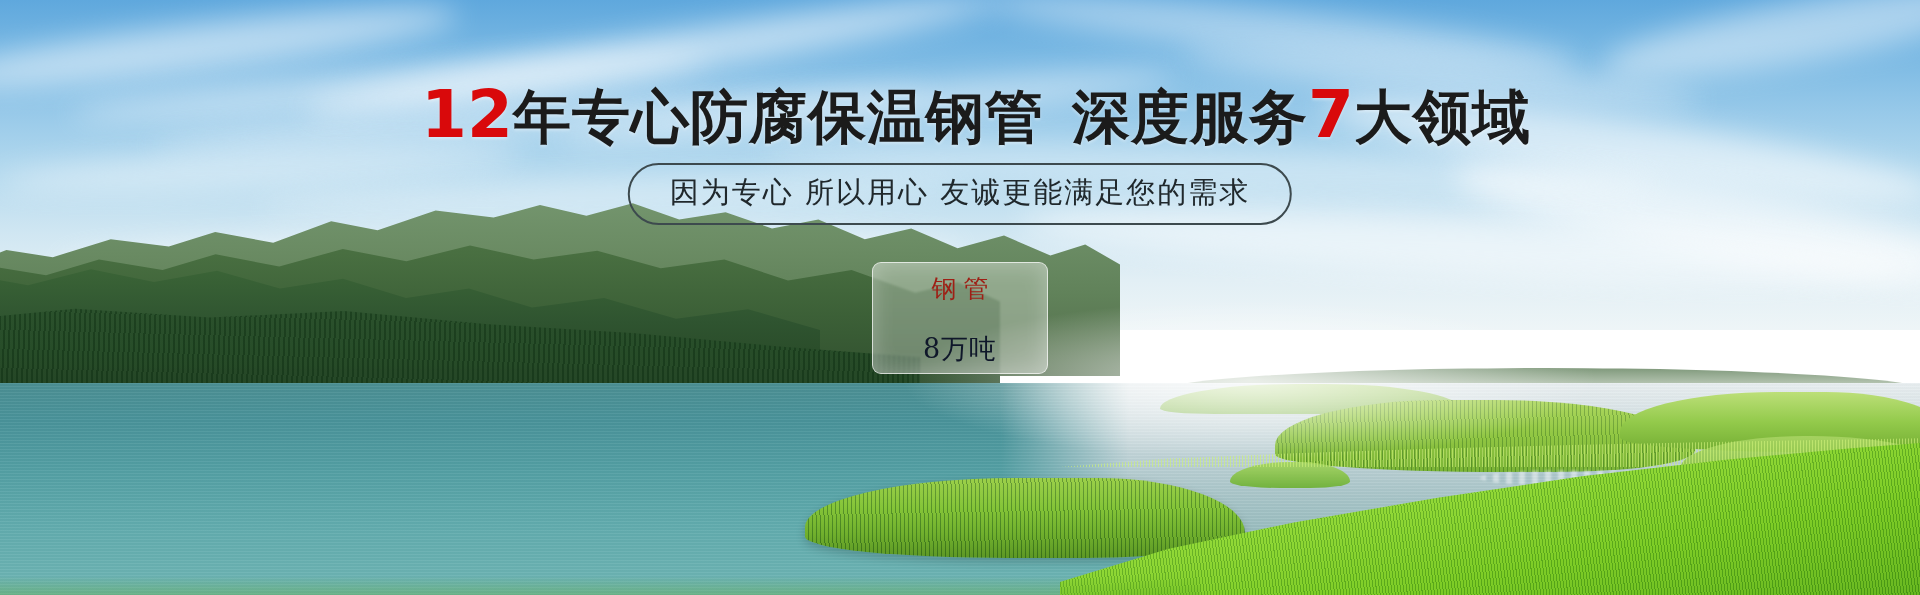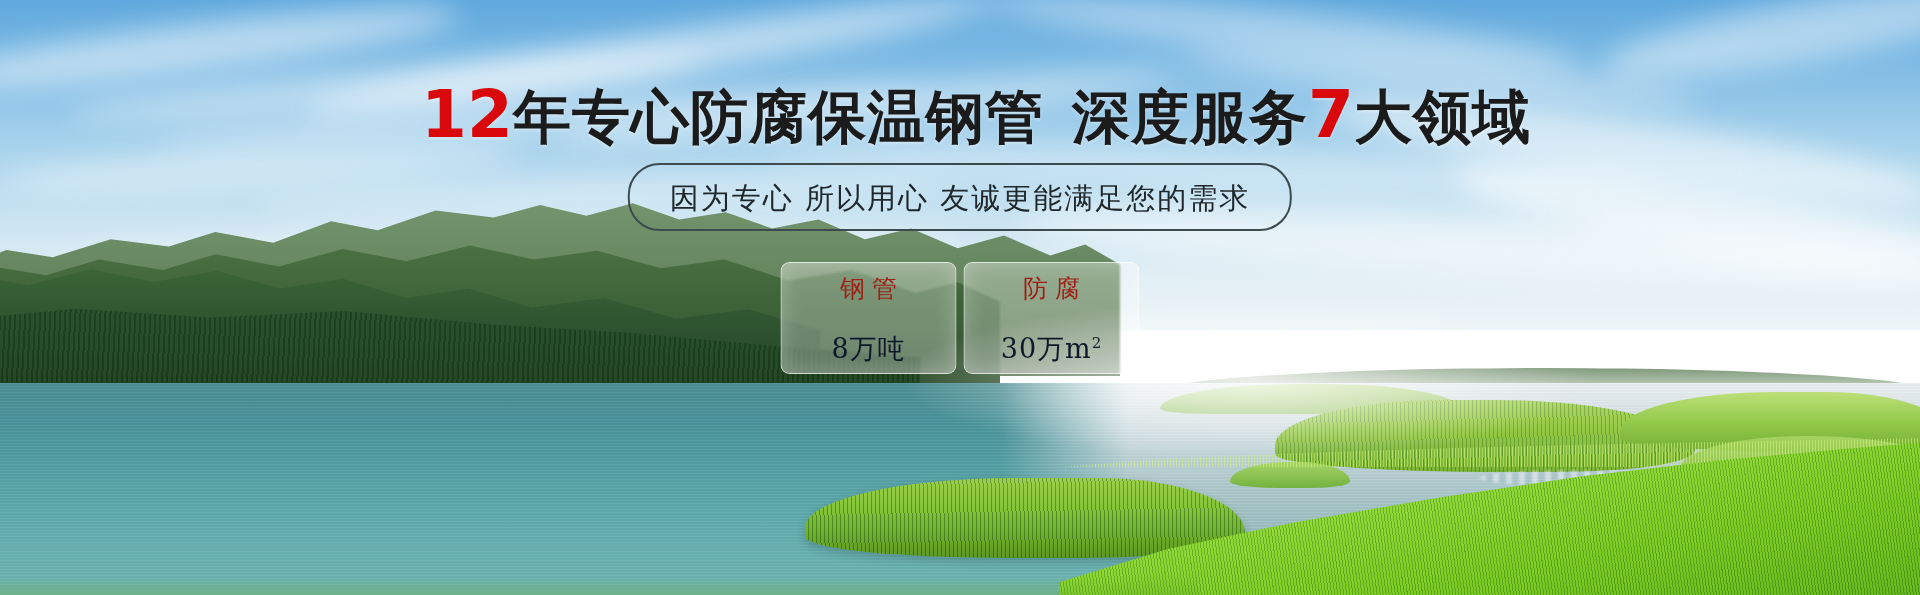--- a/index.html
+++ b/index.html
@@ -259,21 +259,21 @@
     letter-spacing: 0;
   }
   .headline .gap { display: inline-block; width: 28px; }
 
   
   .pill {
     position: absolute;
     left: 50%;
     top: 163px;
     transform: translateX(-50%);
-    padding: 14px 40px 12px;
+    padding: 8px 40px 12px;
     border: 2px solid #3d4a4e;
     border-radius: 32px;
     background: transparent;
     font-family: "DejaVu Sans", "Liberation Sans", sans-serif;
     font-size: 29px;
     line-height: 38px;
     letter-spacing: 2px;
     color: #20282c;
     white-space: nowrap;
     z-index: 20;
@@ -384,21 +384,17 @@
 
   <div class="pill">因为专心  所以用心   友诚更能满足您的需求</div>
 
   <div class="cards">
 
     <div class="card">
       <div class="card-label">钢管</div>
       <div class="card-value"><span>8万吨</span><sup></sup></div>
     </div>
 
-    <div class="card">
-      <div class="card-label">防腐</div>
-      <div class="card-value"><span>30万m</span><sup>2</sup></div>
-    </div>
 
 
   </div>
 
 </div>
 
 </body></html>

